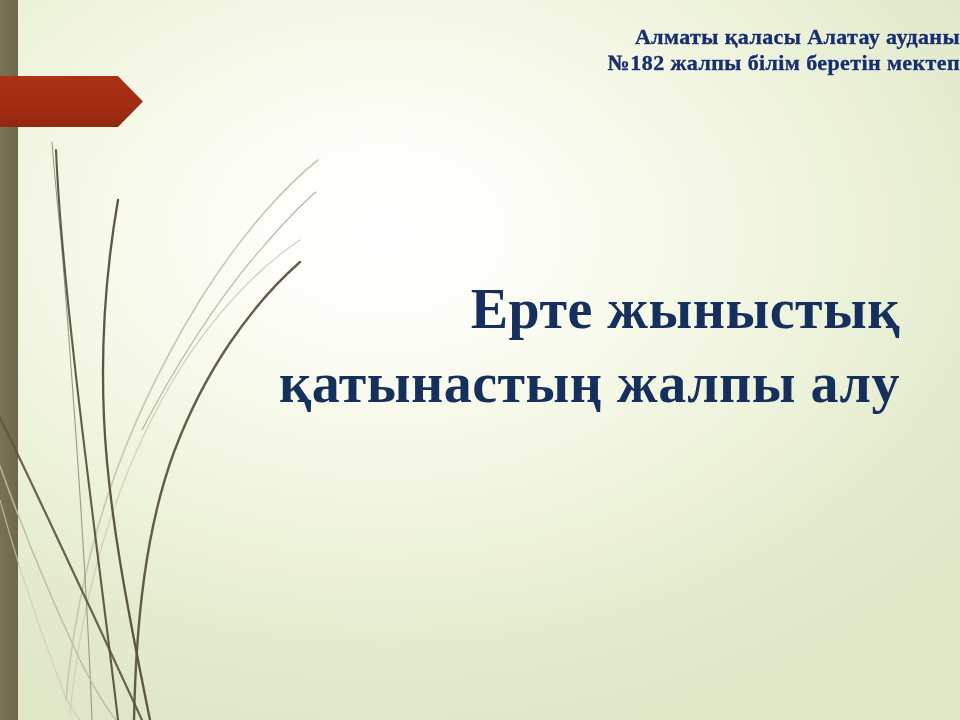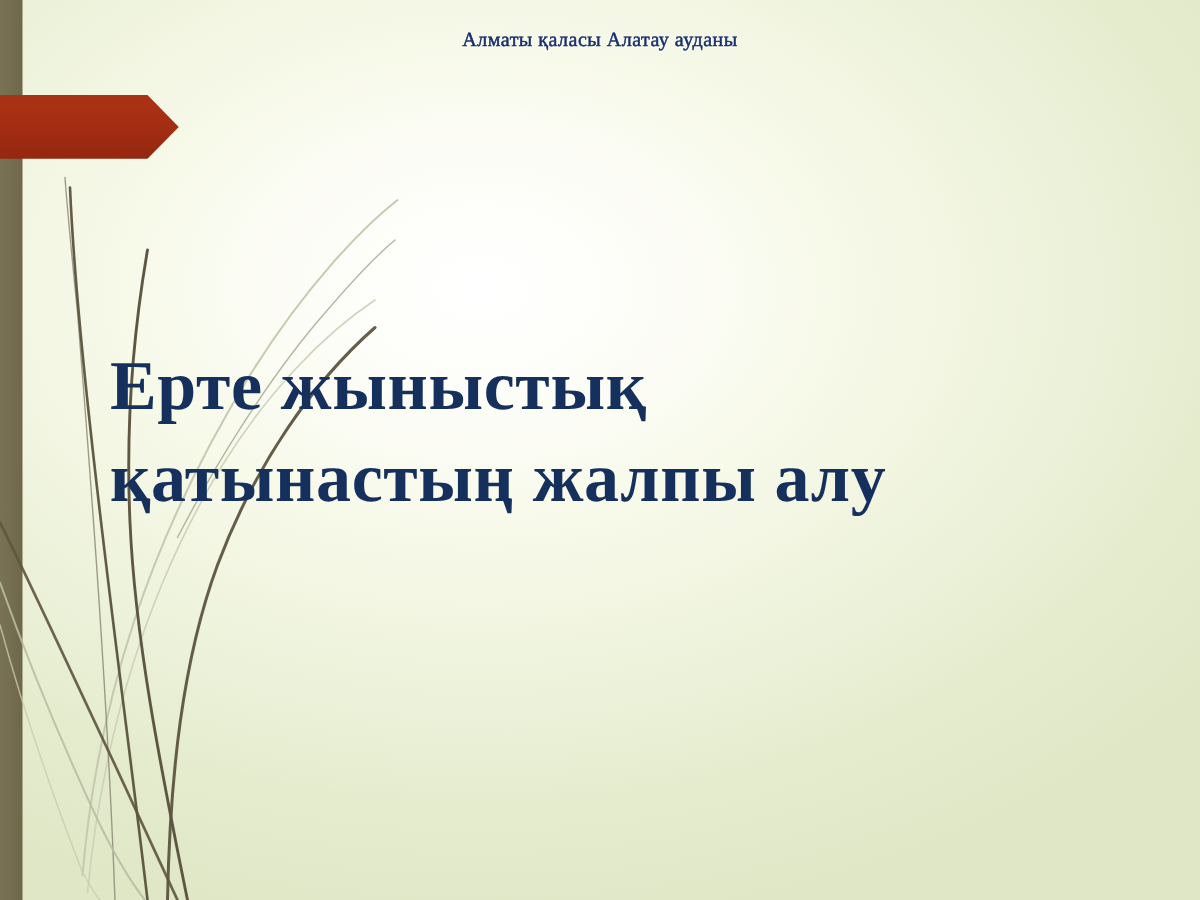--- a/index.html
+++ b/index.html
@@ -59,40 +59,41 @@
   .header-block {
     position: absolute;
     left: 0;
     top: 24px;
     width: 960px;
     text-align: center;
     line-height: 1.18;
   }
   .header-line {
     font-family: "Liberation Serif", "DejaVu Serif", serif;
-    font-weight: normal;
-    font-size: 16px;
+    font-weight: bold;
+    font-size: 22px;
     letter-spacing: 0.4px;
     color: #18306a;
     -webkit-text-stroke: 0.4px #18306a;
     text-shadow:
       0 1px 0 rgba(255,255,255,0.85),
       1px 0 0 rgba(255,255,255,0.55),
       -1px 0 0 rgba(255,255,255,0.55),
       0 -1px 0 rgba(255,255,255,0.45);
     white-space: nowrap;
+    text-align: right;
   }
 
   
   .title-block {
     position: absolute;
-    left: 88px;
+    left: 100px;
     top: 272px;
     width: 800px;
-    text-align: left;
+    text-align: right;
   }
   .title-line {
     font-family: "Liberation Serif", "DejaVu Serif", serif;
     font-weight: bold;
     font-size: 56px;
     line-height: 1.33;
     color: #16305e;
     letter-spacing: 0.5px;
     white-space: nowrap;
   }
@@ -139,20 +140,21 @@
           <stop offset="55%" stop-color="#a32d12"></stop>
           <stop offset="100%" stop-color="#93270f"></stop>
         </linearGradient>
       </defs>
       <path d="M 0 2 L 118 2 L 143 27.5 L 118 53 L 0 53 Z" fill="url(#arrowGrad)"></path>
     </svg>
   </div>
 
   <div class="header-block">
     <div class="header-line">Алматы қаласы Алатау ауданы</div>
+    <div class="header-line">№182 жалпы білім беретін мектеп</div>
   </div>
 
   <div class="title-block">
     <div class="title-line">Ерте жыныстық</div>
     <div class="title-line">қатынастың жалпы алу</div>
   </div>
 
 </div>
 
 </body></html>

